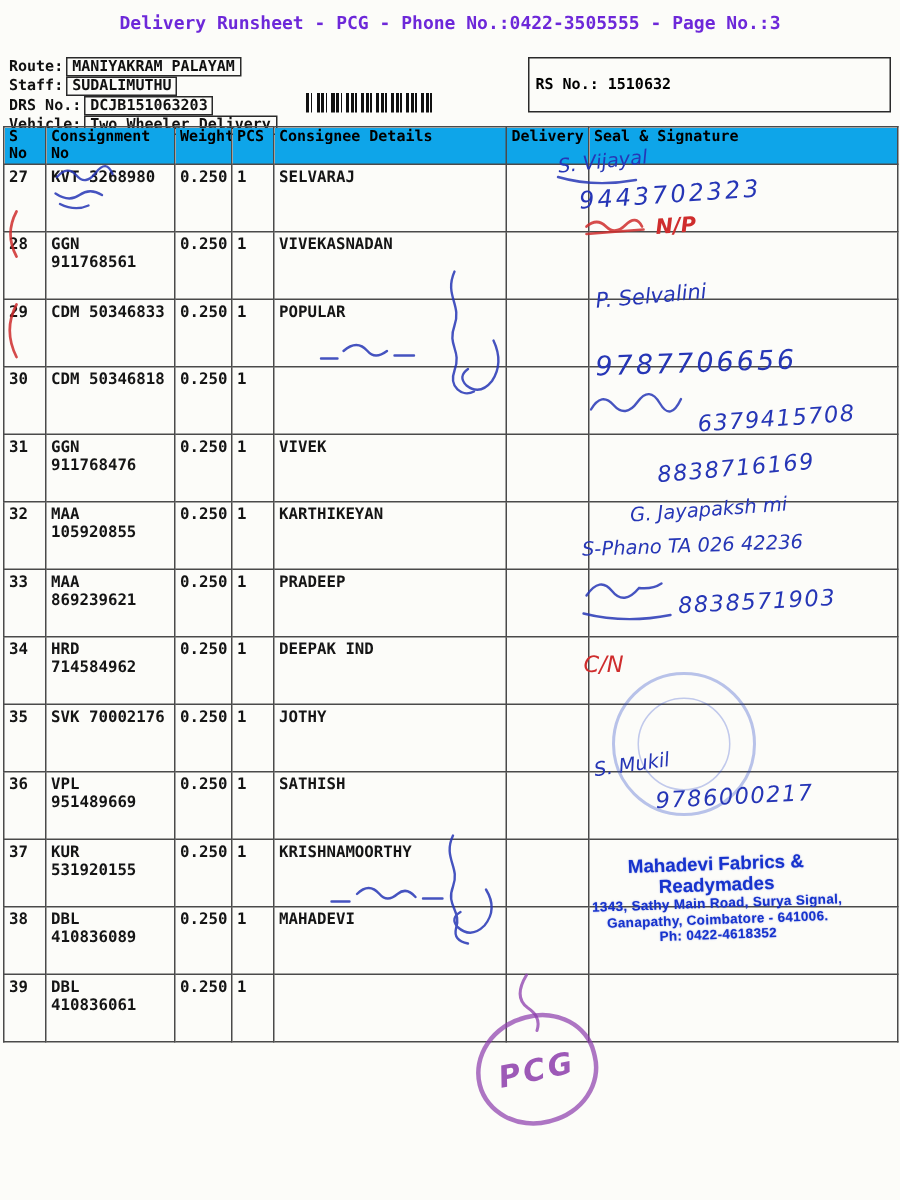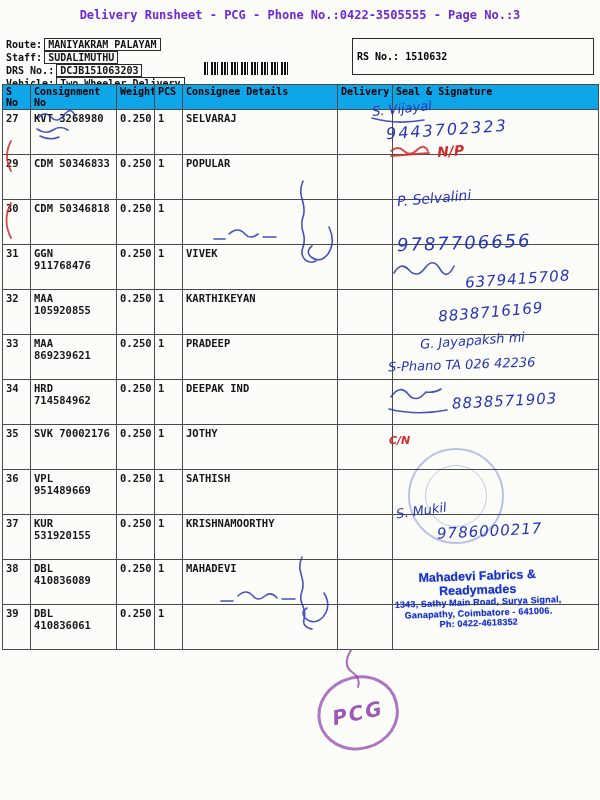--- a/index.html
+++ b/index.html
@@ -83,20 +83,29 @@
         <tr>
           <td>27</td>
           <td>KVT 3268980</td>
           <td>0.250</td>
           <td>1</td>
           <td>SELVARAJ</td>
           <td></td>
           <td></td>
         </tr>
 
+        <tr>
+          <td>28</td>
+          <td>GGN 911768561</td>
+          <td>0.250</td>
+          <td>1</td>
+          <td>VIVEKASNADAN</td>
+          <td></td>
+          <td></td>
+        </tr>
 
         <tr>
           <td>29</td>
           <td>CDM 50346833</td>
           <td>0.250</td>
           <td>1</td>
           <td>POPULAR</td>
           <td></td>
           <td></td>
         </tr>
@@ -206,21 +215,21 @@
   <div class="hw" style="top:101px;left:372px;font-size:13px;transform:rotate(-6deg)">S. Vijayal</div>
   <div class="hw" style="top:120px;left:386px;font-size:16px;letter-spacing:2px;transform:rotate(-4deg)">9443702323</div>
   <div class="hw hw-red" style="top:143px;left:437px;font-size:14px;font-weight:bold;transform:rotate(-4deg)">N/P</div>
   <div class="hw" style="top:190px;left:397px;font-size:14px;transform:rotate(-5deg)">P. Selvalini</div>
   <div class="hw" style="top:232px;left:397px;font-size:18px;letter-spacing:2px;transform:rotate(-2deg)">9787706656</div>
   <div class="hw" style="top:270px;left:465px;font-size:15px;letter-spacing:1px;transform:rotate(-4deg)">6379415708</div>
   <div class="hw" style="top:303px;left:438px;font-size:15px;letter-spacing:1px;transform:rotate(-5deg)">8838716169</div>
   <div class="hw" style="top:333px;left:420px;font-size:13px;transform:rotate(-4deg)">G. Jayapaksh mi</div>
   <div class="hw" style="top:357px;left:388px;font-size:13px;transform:rotate(-2deg)">S-Phano TA 026 42236</div>
   <div class="hw" style="top:392px;left:452px;font-size:15px;letter-spacing:1px;transform:rotate(-3deg)">8838571903</div>
-  <div class="hw hw-red" style="top:434px;left:389px;font-size:11px;font-weight:bold">C/N</div>
+  <div class="hw hw-red" style="top:434px;left:389px;font-size:15px;font-weight:normal">C/N</div>
   <div class="hw" style="top:503px;left:396px;font-size:13px;transform:rotate(-8deg)">S. Mukil</div>
   <div class="hw" style="top:522px;left:437px;font-size:15px;letter-spacing:1px;transform:rotate(-3deg)">9786000217</div>
 
   <div class="stamp-round"></div>
 
   <div class="stamp-mahadevi">
     <div class="l1">Mahadevi Fabrics &amp; Readymades</div>
     <div class="ln">1343, Sathy Main Road, Surya Signal,</div>
     <div class="ln">Ganapathy, Coimbatore - 641006.</div>
     <div class="ln">Ph: 0422-4618352</div>

